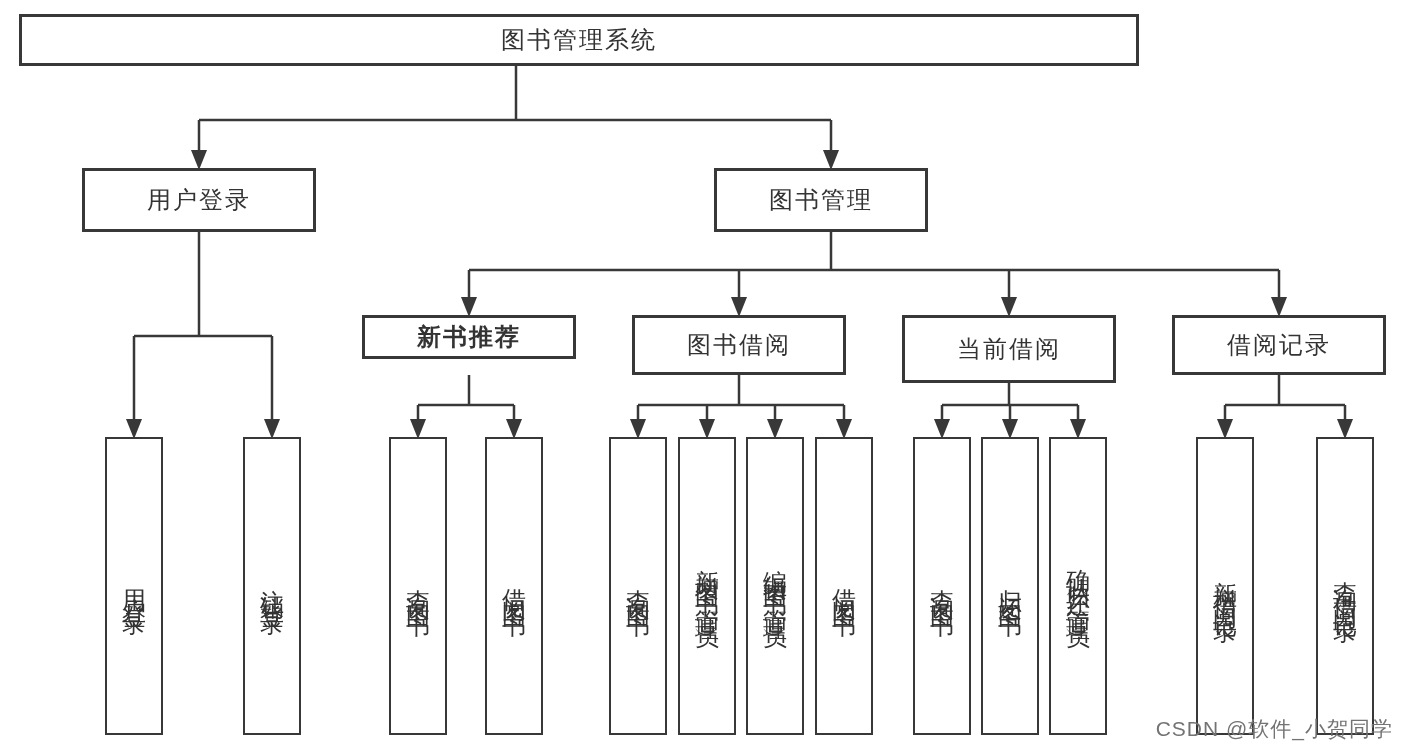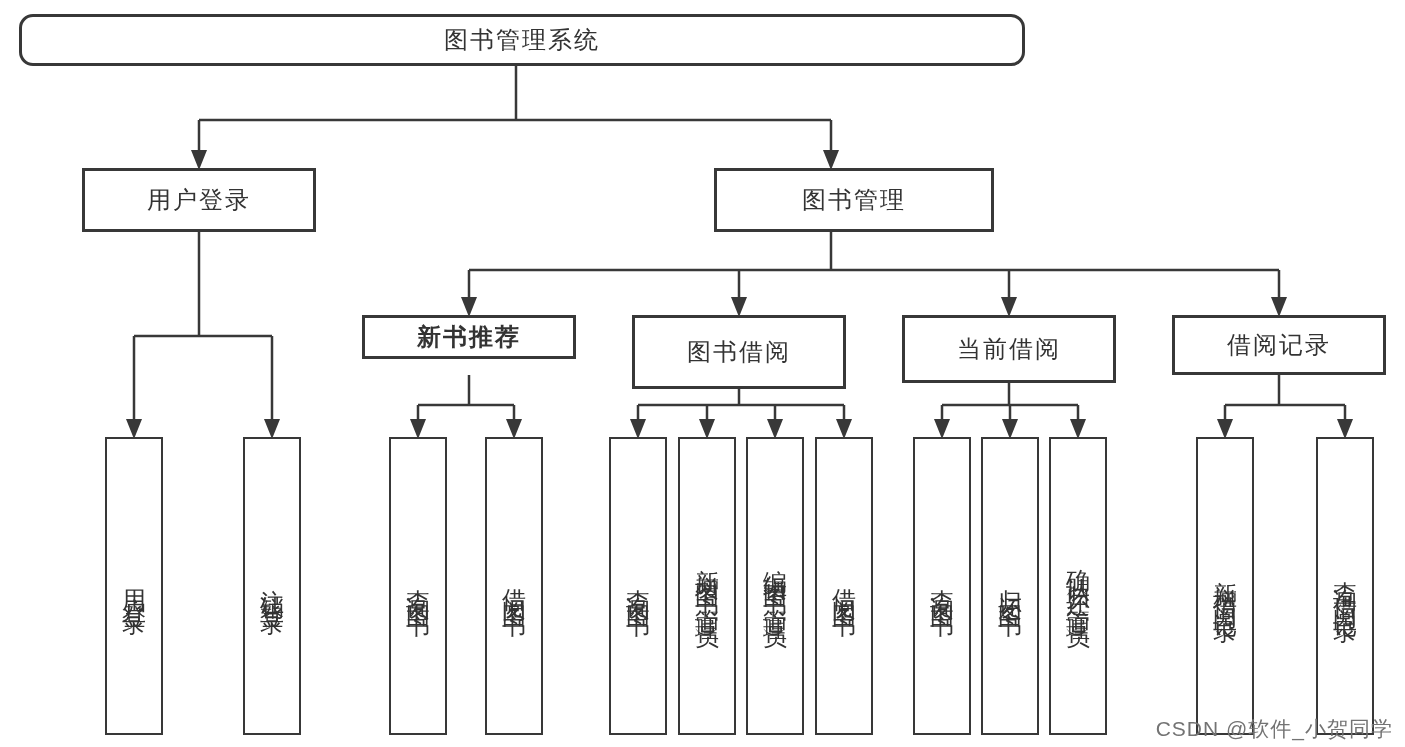--- a/index.html
+++ b/index.html
@@ -95,35 +95,35 @@
       <path d="M775,439 l-8,-20 h16 z"></path>
       <path d="M844,439 l-8,-20 h16 z"></path>
       <path d="M942,439 l-8,-20 h16 z"></path>
       <path d="M1010,439 l-8,-20 h16 z"></path>
       <path d="M1078,439 l-8,-20 h16 z"></path>
       <path d="M1225,439 l-8,-20 h16 z"></path>
       <path d="M1345,439 l-8,-20 h16 z"></path>
     </g>
   </svg>
 
-  <div class="node" style="left:19px; top:14px; width:1006px; height:52px;border-radius:14px;">
+  <div class="node" style="left:19px; top:14px; width:1120px; height:52px;">
     <span>图书管理系统</span>
   </div>
 
   <div class="node" style="left:82px; top:168px; width:234px; height:64px;">
     <span>用户登录</span>
   </div>
-  <div class="node" style="left:714px; top:168px; width:280px; height:64px;">
+  <div class="node" style="left:714px; top:168px; width:214px; height:64px;">
     <span>图书管理</span>
   </div>
 
   <div class="node" style="left:362px; top:315px; width:214px; height:44px;font-weight:bold;">
     <span>新书推荐</span>
   </div>
-  <div class="node" style="left:632px; top:315px; width:214px; height:74px;">
+  <div class="node" style="left:632px; top:315px; width:214px; height:60px;">
     <span>图书借阅</span>
   </div>
   <div class="node" style="left:902px; top:315px; width:214px; height:68px;">
     <span>当前借阅</span>
   </div>
   <div class="node" style="left:1172px; top:315px; width:214px; height:60px;">
     <span>借阅记录</span>
   </div>
 
   <div class="node leaf" style="left:105px; top:437px; width:58px; height:298px;">

